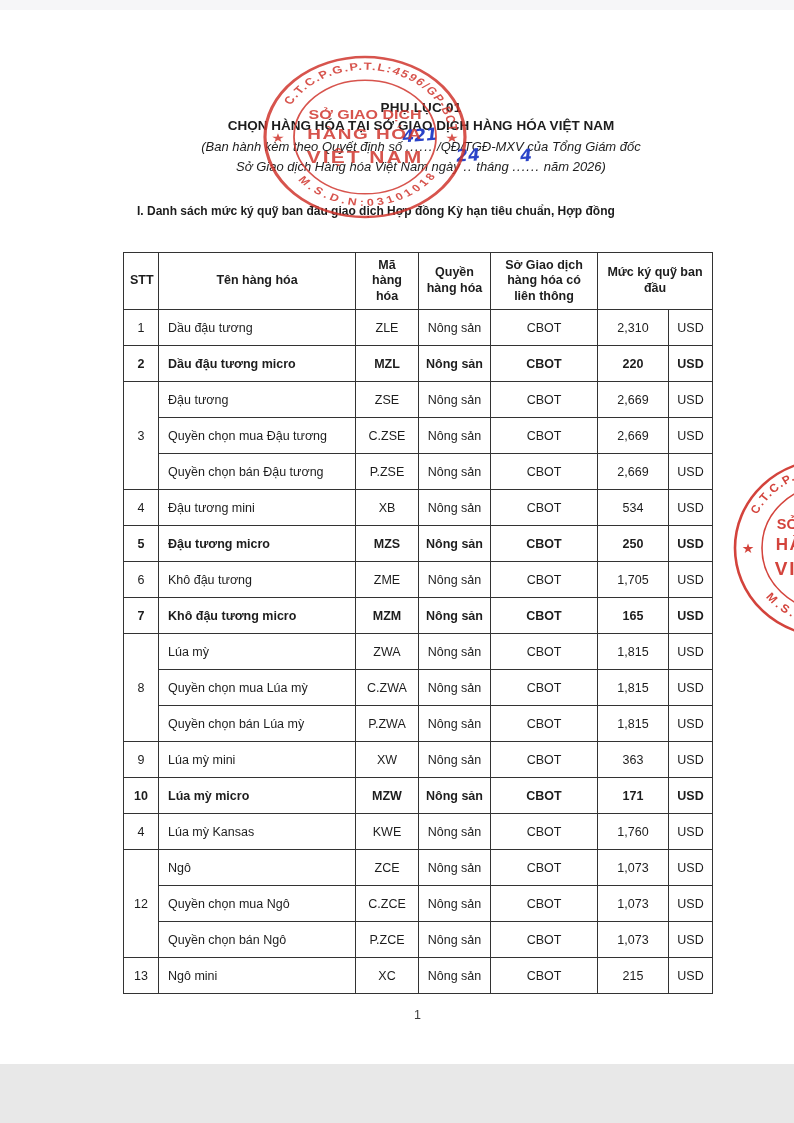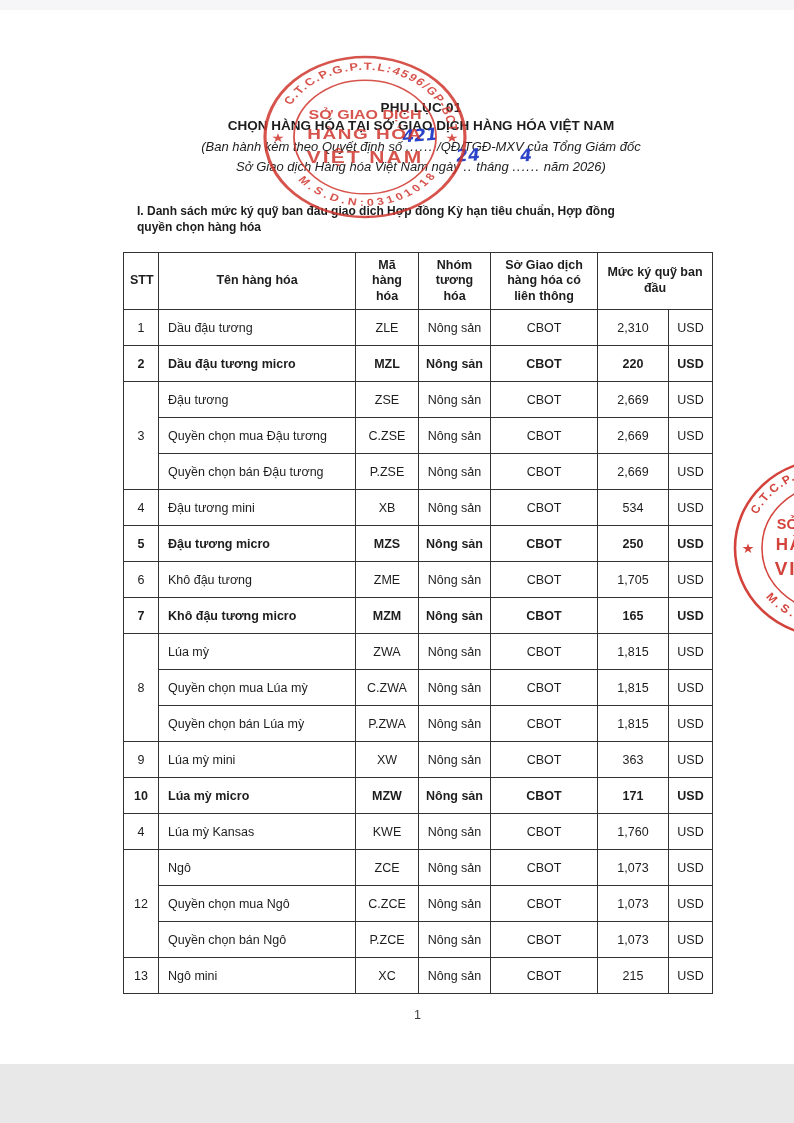--- a/index.html
+++ b/index.html
@@ -76,39 +76,38 @@
         <span class="overwrite"><span class="dots">..</span><span class="hand">24</span></span>
         <span>tháng</span>
         <span class="overwrite"><span class="dots">......</span><span class="hand">4</span></span>
         <span>năm 2026)</span>
       </div>
     </div>
   </div>
 
   <div class="section-heading">
     <div>I.  Danh sách mức ký quỹ ban đầu giao dịch Hợp đồng Kỳ hạn tiêu chuẩn, Hợp đồng</div>
-    <div>quyền chọn hàng hóa</div>
   </div>
 
   <table class="margin-table">
     <colgroup>
       <col style="width:35px">
         <col style="width:197px">
         <col style="width:63px">
       <col style="width:72px">
         <col style="width:107px">
         <col style="width:71px">
         <col style="width:44px">
     </colgroup>
     <thead>
       <tr>
         <th>STT</th>
         <th>Tên hàng hóa</th>
         <th>Mã hàng hóa</th>
-        <th>Nhóm tương hóa</th>
+        <th>Quyền hàng hóa</th>
         <th>Sở Giao dịch hàng hóa có liên thông</th>
         <th colspan="2">Mức ký quỹ ban đầu</th>
       </tr>
     </thead>
     <tbody>
         <tr>
           <td rowspan="1" class="c-stt">1</td>
           <td class="c-name">Dầu đậu tương</td>
           <td class="c-code">ZLE</td>
           <td class="c-group">Nông sản</td>

